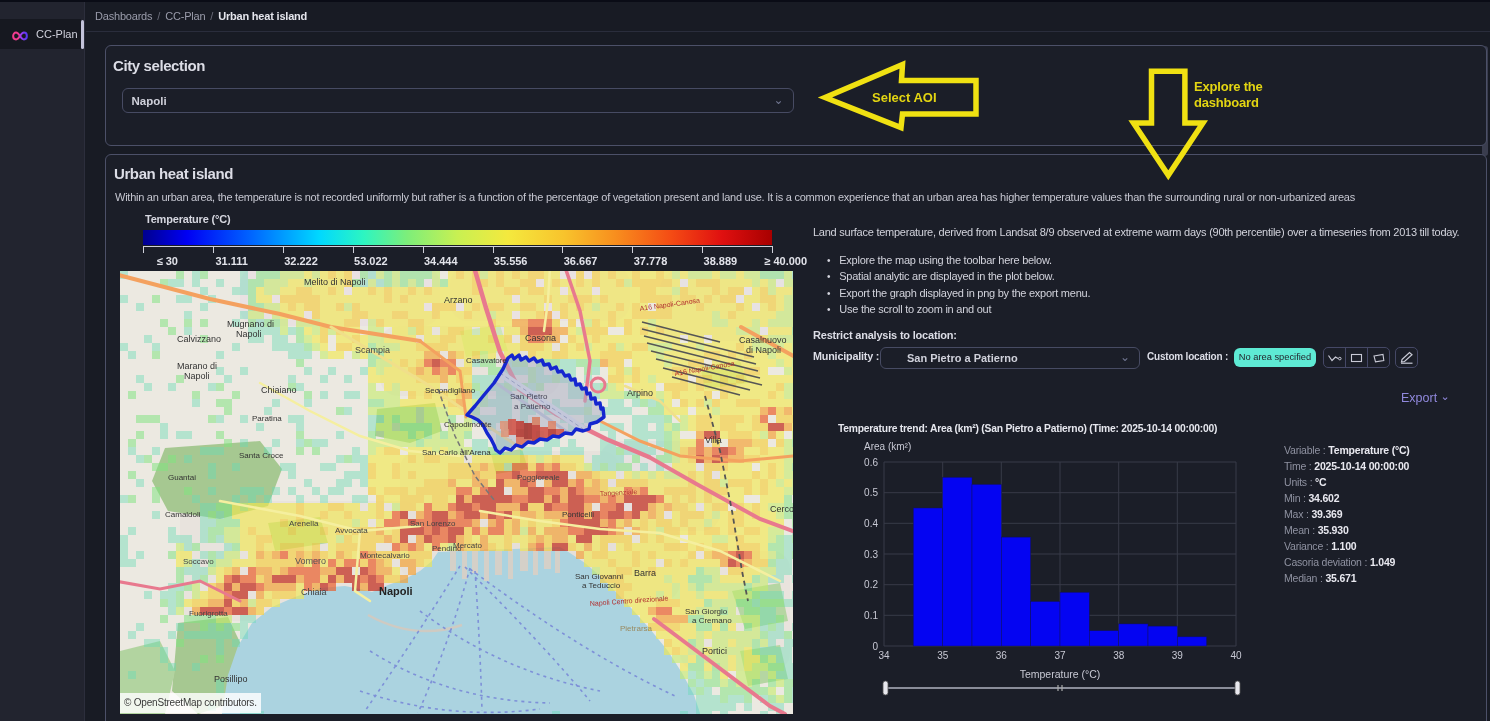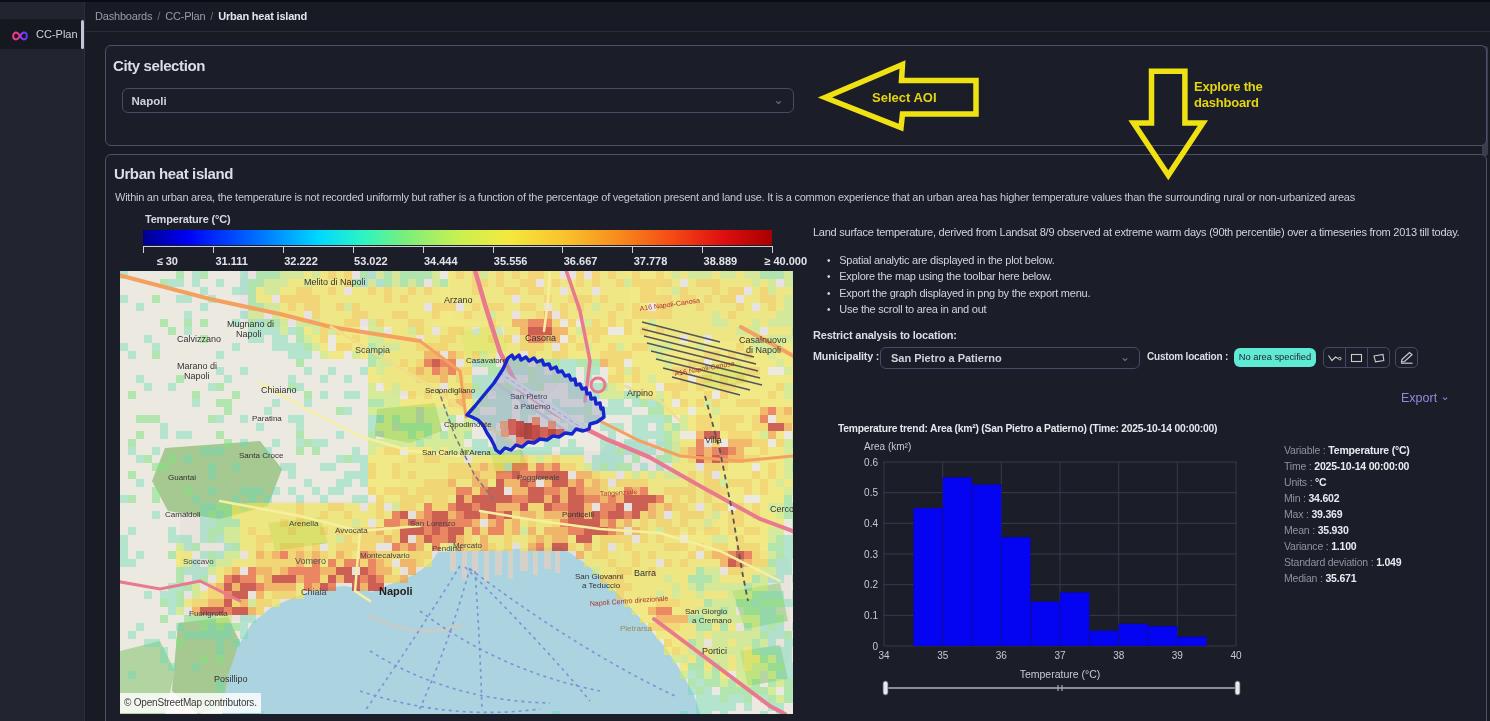--- a/index.html
+++ b/index.html
@@ -43,21 +43,21 @@
 svg .h7 { fill:#c22e1e; opacity:0.72; }
 svg rect.h0,svg rect.h1,svg rect.h2,svg rect.h3,svg rect.h4,svg rect.h5,svg rect.h6,svg rect.h7 { width:8px; height:8px; }
 #rcol { position:absolute; left:707px; top:0; width:668px; }
 #intro { position:absolute; left:0px; top:71px; color:#d2d3dc; font-size:11px; letter-spacing:-0.25px; white-space:nowrap; }
 ul#blts { position:absolute; left:14px; top:97px; color:#d2d3dc; font-size:11px; letter-spacing:-0.25px; list-style:none; }
 ul#blts li { height:16.4px; line-height:16.4px; }
 ul#blts li:before { content:"•"; color:#d2d3dc; margin-right:9px; font-size:10px; }
 #restrict { position:absolute; left:0; top:174px; color:#dcdde6; font-size:11px; letter-spacing:-0.2px; font-weight:bold; }
 #munrow { position:absolute; left:0; top:192px; height:22px; }
 #munlab { position:absolute; left:0; top:3px; color:#dcdde6; font-size:10.8px; letter-spacing:-0.2px; font-weight:bold; white-space:nowrap; }
-#munsel { left:67px; top:0px; width:260px; height:22px; line-height:21px; padding-left:10px; font-size:11px; }
+#munsel { left:67px; top:0px; width:260px; height:22px; line-height:21px; padding-left:26px; font-size:11px; }
 #custlab { position:absolute; left:334px; top:4px; color:#dcdde6; font-size:10px; letter-spacing:-0.2px; font-weight:bold; white-space:nowrap; }
 #nabtn { position:absolute; left:421px; top:1px; width:82px; height:19px; background:#5eead4; border-radius:6px;
   color:#24262e; font-size:9.3px; text-align:center; line-height:19px; white-space:nowrap; }
 #icongrp { position:absolute; left:510px; top:0px; width:67px; height:21px; border:1px solid #454866; border-radius:5px; display:flex; }
 #icongrp .ic { flex:1; border-right:1px solid #454866; display:flex; align-items:center; justify-content:center; }
 #icongrp .ic:last-child { border-right:none; }
 #penbtn { position:absolute; left:582px; top:0px; width:23px; height:21px; border:1px solid #454866; border-radius:5px;
   display:flex; align-items:center; justify-content:center; }
 #export { position:absolute; left:588px; top:236px; color:#9189dd; font-size:12.5px; }
 #ctitle { position:absolute; left:25px; top:268px; color:#e6e7ee; font-size:10.3px; letter-spacing:-0.22px; font-weight:bold; white-space:nowrap; }
@@ -2971,24 +2971,24 @@
         <text x="520" y="40" font-size="7" fill="#b03030" transform="rotate(-8 520 40)" font-family="Liberation Sans, sans-serif">A16 Napoli-Canosa</text>
         <text x="555" y="105" font-size="7" fill="#b03030" transform="rotate(-10 555 105)" font-family="Liberation Sans, sans-serif">A16 Napoli-Canosa</text>
         <text x="480" y="225" font-size="7" fill="#b03030" transform="rotate(-3 480 225)" font-family="Liberation Sans, sans-serif">Tangenziale</text>
         <text x="470" y="335" font-size="7" fill="#b03030" transform="rotate(-4 470 335)" font-family="Liberation Sans, sans-serif">Napoli Centro direzionale</text>
       </svg>
       <div id="attrib">© OpenStreetMap contributors.</div>
     </div>
   <div id="rcol">
     <div id="intro">Land surface temperature, derived from Landsat 8/9 observed at extreme warm days (90th percentile) over a timeseries from 2013 till today.</div>
     <ul id="blts">
+      <li>Explore the map using the toolbar here below.</li>
       <li>Spatial analytic are displayed in the plot below.</li>
-      <li>Explore the map using the toolbar here below.</li>
       <li>Export the graph displayed in png by the export menu.</li>
-      <li>Use the scroll to area in and out</li>
+      <li>Use the scroll to zoom in and out</li>
     </ul>
     <div id="restrict">Restrict analysis to location:</div>
     <div id="munrow">
       <div id="munlab">Municipality :</div>
       <div class="sel" id="munsel">San Pietro a Patierno<span class="chev">⌄</span></div>
       <div id="custlab">Custom location :</div>
       <div id="nabtn">No area specified</div>
       <div id="icongrp">
           <span class="ic">
             <svg width="15" height="12" viewBox="0 0 15 12">
@@ -3018,21 +3018,21 @@
     <div id="ctitle">Temperature trend: Area (km²) (San Pietro a Patierno) (Time: 2025-10-14 00:00:00)</div>
   </div>
   <div id="stats">
       <div class="stat"><span class="sl">Variable :</span>  <b>Temperature (°C)</b></div>
       <div class="stat"><span class="sl">Time :</span>  <b>2025-10-14 00:00:00</b></div>
       <div class="stat"><span class="sl">Units :</span>  <b>°C</b></div>
       <div class="stat"><span class="sl">Min :</span>  <b>34.602</b></div>
       <div class="stat"><span class="sl">Max :</span>  <b>39.369</b></div>
       <div class="stat"><span class="sl">Mean :</span>  <b>35.930</b></div>
       <div class="stat"><span class="sl">Variance :</span>  <b>1.100</b></div>
-      <div class="stat"><span class="sl">Standard deviation :</span>  <b>1.049</b></div>
+      <div class="stat"><span class="sl">Casoria deviation :</span>  <b>1.049</b></div>
       <div class="stat"><span class="sl">Median :</span>  <b>35.671</b></div>
     </div>
 </div>
 <svg width="430" height="260" viewBox="0 0 430 260" xmlns="http://www.w3.org/2000/svg" style="position:absolute;left:835px;top:440px" font-family="Liberation Sans, sans-serif">
     <line x1="49" y1="206.0" x2="401" y2="206.0" stroke="#383b48" stroke-width="1"></line>
     <text x="43" y="209.5" font-size="10" fill="#c8c9d4" text-anchor="end">0</text>
     <line x1="49" y1="175.3" x2="401" y2="175.3" stroke="#383b48" stroke-width="1"></line>
     <text x="43" y="178.8" font-size="10" fill="#c8c9d4" text-anchor="end">0.1</text>
     <line x1="49" y1="144.7" x2="401" y2="144.7" stroke="#383b48" stroke-width="1"></line>
     <text x="43" y="148.2" font-size="10" fill="#c8c9d4" text-anchor="end">0.2</text>

